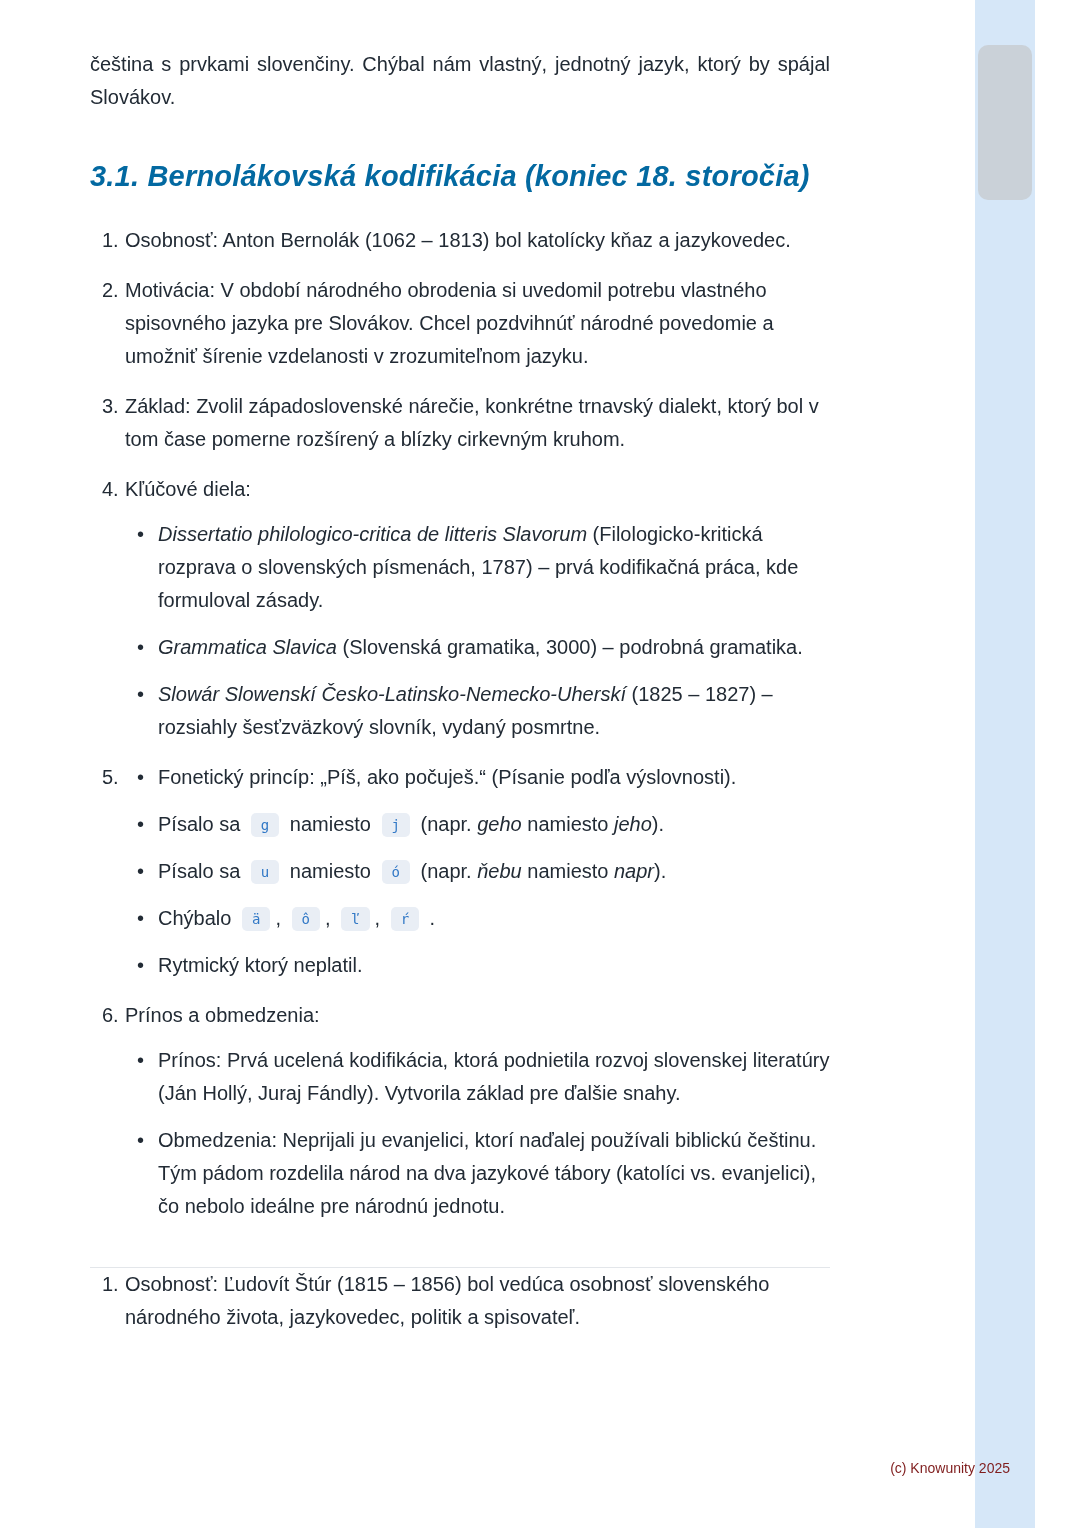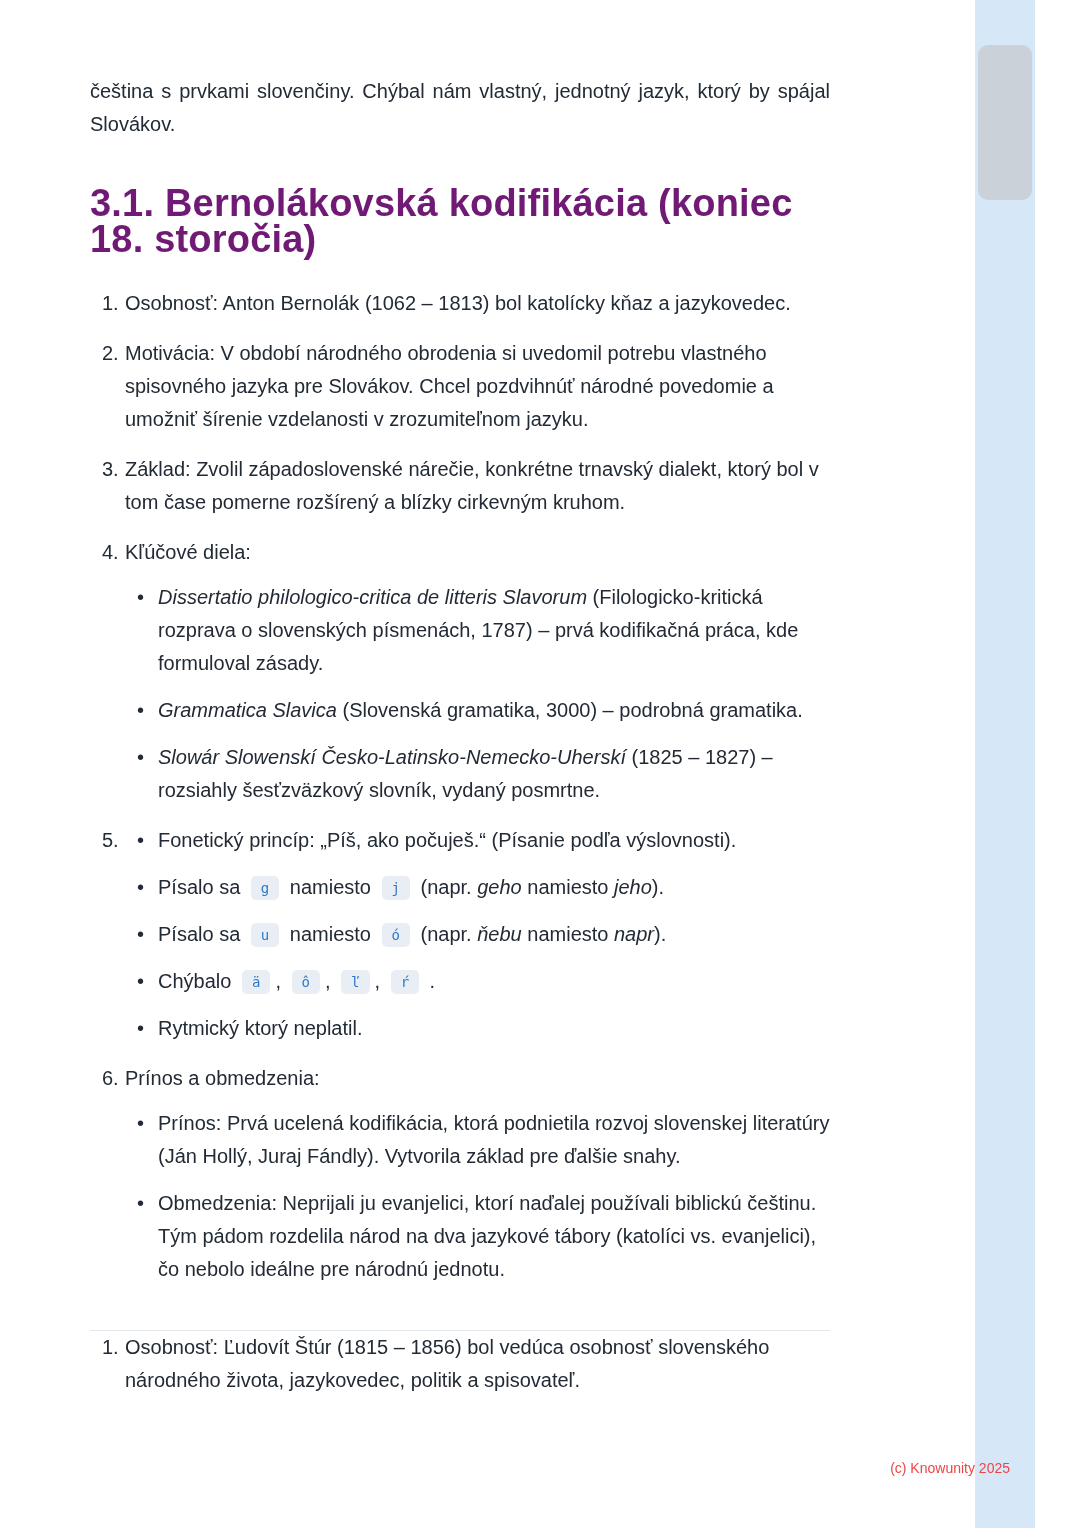--- a/index.html
+++ b/index.html
@@ -4,29 +4,29 @@
 <style>
   * { margin:0; padding:0; box-sizing:border-box; }
   html, body { background:#ffffff; }
   body {
     width:1080px; height:1528px; position:relative; overflow:hidden;
     font-family:"Liberation Sans", sans-serif;
     color:#222b35;
   }
   .page { position:absolute; inset:0; background:#ffffff; }
 
-  .content { position:absolute; left:90px; top:48px; width:740px;margin-top:27px; }
+  .content { position:absolute; left:90px; top:48px; width:740px; }
 
   .para {
     font-size:20px; line-height:33px; text-align:justify; color:#222b35;
   }
 
   .heading {
-    color:#701a75; font-size:38px; font-weight:700; line-height:36px;
-    margin-top:44px; margin-bottom:30px; letter-spacing:0.2px;
+    color:#0369a1; font-size:29px; font-weight:700; line-height:36px;
+    margin-top:44px; margin-bottom:30px; letter-spacing:0.2px;font-style:italic;
   }
 
   .num-item {
     position:relative; padding-left:35px; margin-bottom:17px;
     font-size:20px; line-height:33px;
   }
   .num { position:absolute; left:12px; top:0; }
 
   .bullets { margin-top:12px; }
   .bullet-item {
@@ -57,21 +57,21 @@
     position:absolute; right:45px; top:0; width:60px; height:1528px;
     background:#d6e7f8; z-index:1;
   }
   .thumb {
     position:absolute; left:3px; top:45px; width:54px; height:155px;
     background:#c9ced4; border-radius:10px; opacity:0.9;
   }
 
   .footer {
     position:absolute; right:70px; bottom:52px; z-index:2;
-    font-size:14px; color:#ef4444;margin-left:20px;
+    font-size:14px; color:#7f1d1d;margin-left:20px;
   }
 </style>
 </head>
 <body>
 
 <div class="page">
 
   <div class="content">
 
     <p class="para">čeština s prvkami slovenčiny. Chýbal nám vlastný, jednotný jazyk, ktorý by spájal Slovákov.</p>

